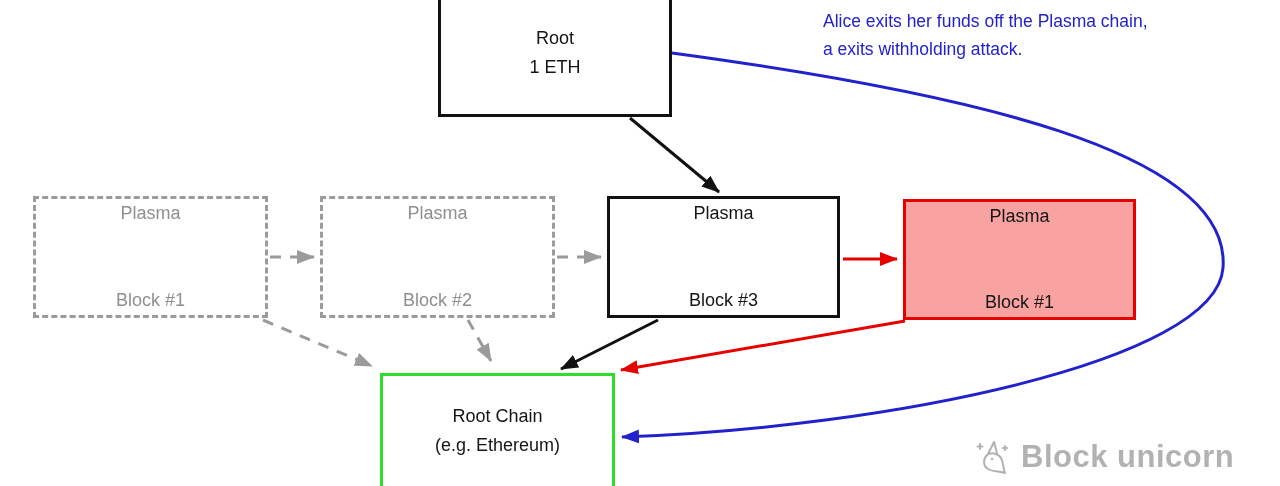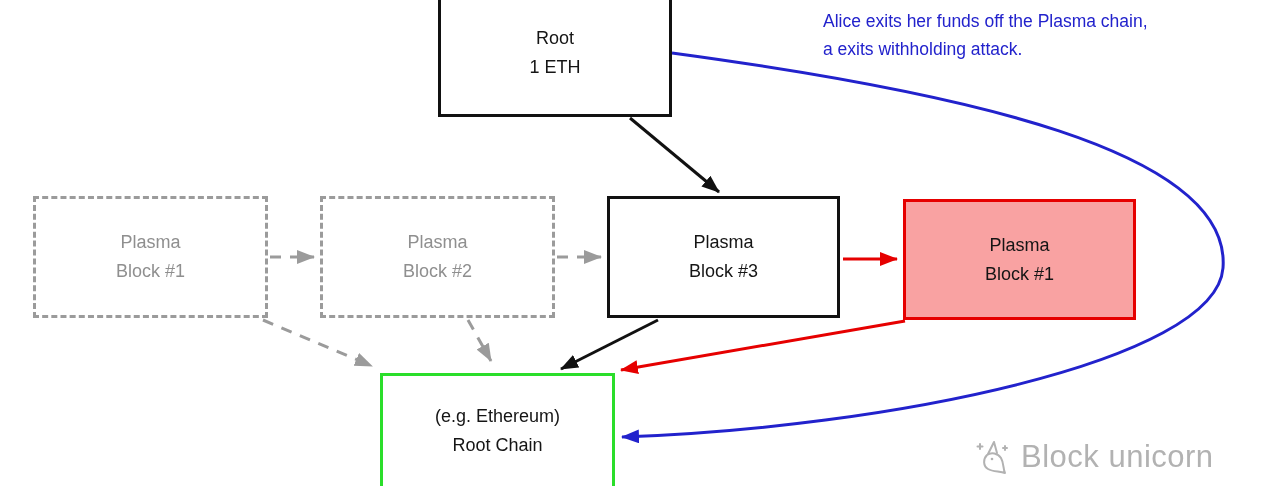--- a/index.html
+++ b/index.html
@@ -15,41 +15,41 @@
   .arrow.gray{stroke:var(--gray);marker-end:url(#m-gray);}
   .arrow.dashed{stroke-dasharray:11 9;}
   #m-black path{fill:var(--black);}
   #m-red path{fill:var(--red);}
   #m-blue path{fill:var(--blue);}
   #m-gray path{fill:var(--gray);}
 
   .node{
     position:absolute;box-sizing:border-box;background:#ffffff;
     border:3px solid var(--black);display:flex;flex-direction:column;
-    align-items:center;justify-content:center;text-align:center;
+    align-items:center;justify-content:space-between;text-align:center;
     font-size:18px;line-height:29px;color:#151515;
   }
   .node.dashed{border-style:dashed;border-color:var(--gray);color:#8f8f8f;}
   #node-alice{left:438px;top:-46px;width:234px;height:163px;justify-content:flex-end;padding-bottom:32px;}
   #node-block1{left:33px;top:196px;width:235px;height:122px;}
   #node-block2{left:320px;top:196px;width:235px;height:122px;}
   #node-block3{left:607px;top:196px;width:233px;height:122px;}
   #node-block4{left:903px;top:199px;width:233px;height:121px;border-color:var(--red);background:var(--red_fill);}
   #node-root{left:380px;top:373px;width:235px;height:125px;border-color:var(--green);justify-content:flex-start;padding-top:26px;}
 
   .annotation{
     position:absolute;left:823px;top:8px;width:430px;
     color:var(--blue);font-size:17.5px;line-height:27.5px;
   }
 
   .watermark{
     position:absolute;left:974px;top:436px;display:flex;align-items:center;
     color:var(--watermark);gap:5px;
   }
-  .watermark .wm-text{font-size:31px;letter-spacing:0.5px;}
+  .watermark .wm-text{font-size:31px;letter-spacing:0.5px;font-weight:bold;}
   .watermark svg{display:block;}
   .wm-stroke{fill:none;stroke:var(--watermark);stroke-width:2;stroke-linecap:round;stroke-linejoin:round;}
 </style>
 </head>
 <body>
 
 <div class="canvas">
 
   <svg class="arrows" viewBox="0 0 1280 486">
     <defs>
@@ -97,22 +97,22 @@
     <div>Plasma</div>
     <div>Block #3</div>
   </div>
 
   <div class="node" id="node-block4">
     <div>Plasma</div>
     <div>Block #1</div>
   </div>
 
   <div class="node" id="node-root">
+    <div>Root Chain</div>
     <div>(e.g. Ethereum)</div>
-    <div>Root Chain</div>
   </div>
 
   <div class="annotation">
     <div>Alice exits her funds off the Plasma chain,</div>
     <div>a exits withholding attack.</div>
   </div>
 
   <div class="watermark">
     <svg width="42" height="42" viewBox="0 0 42 42">
       <path class="wm-stroke" d="M14 18 L20 6 L23 17"></path>

